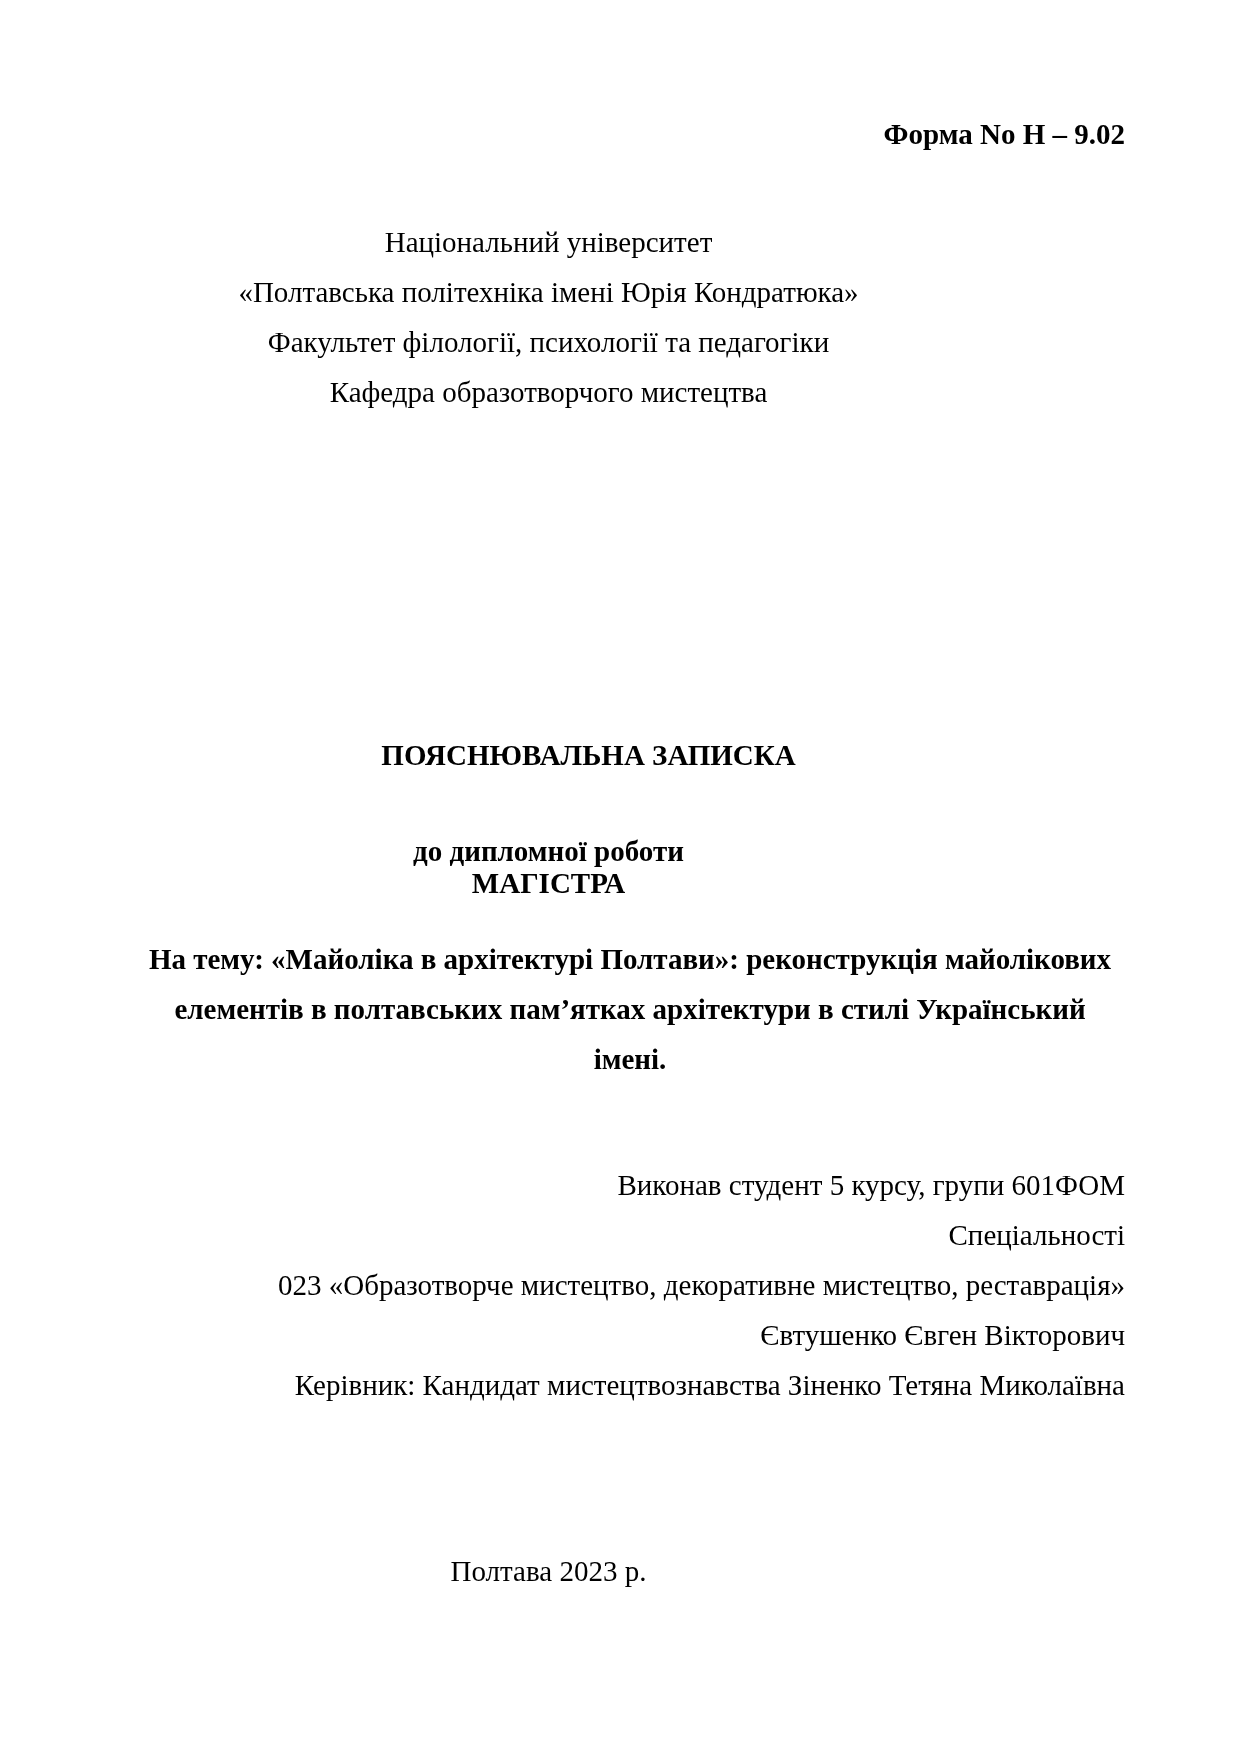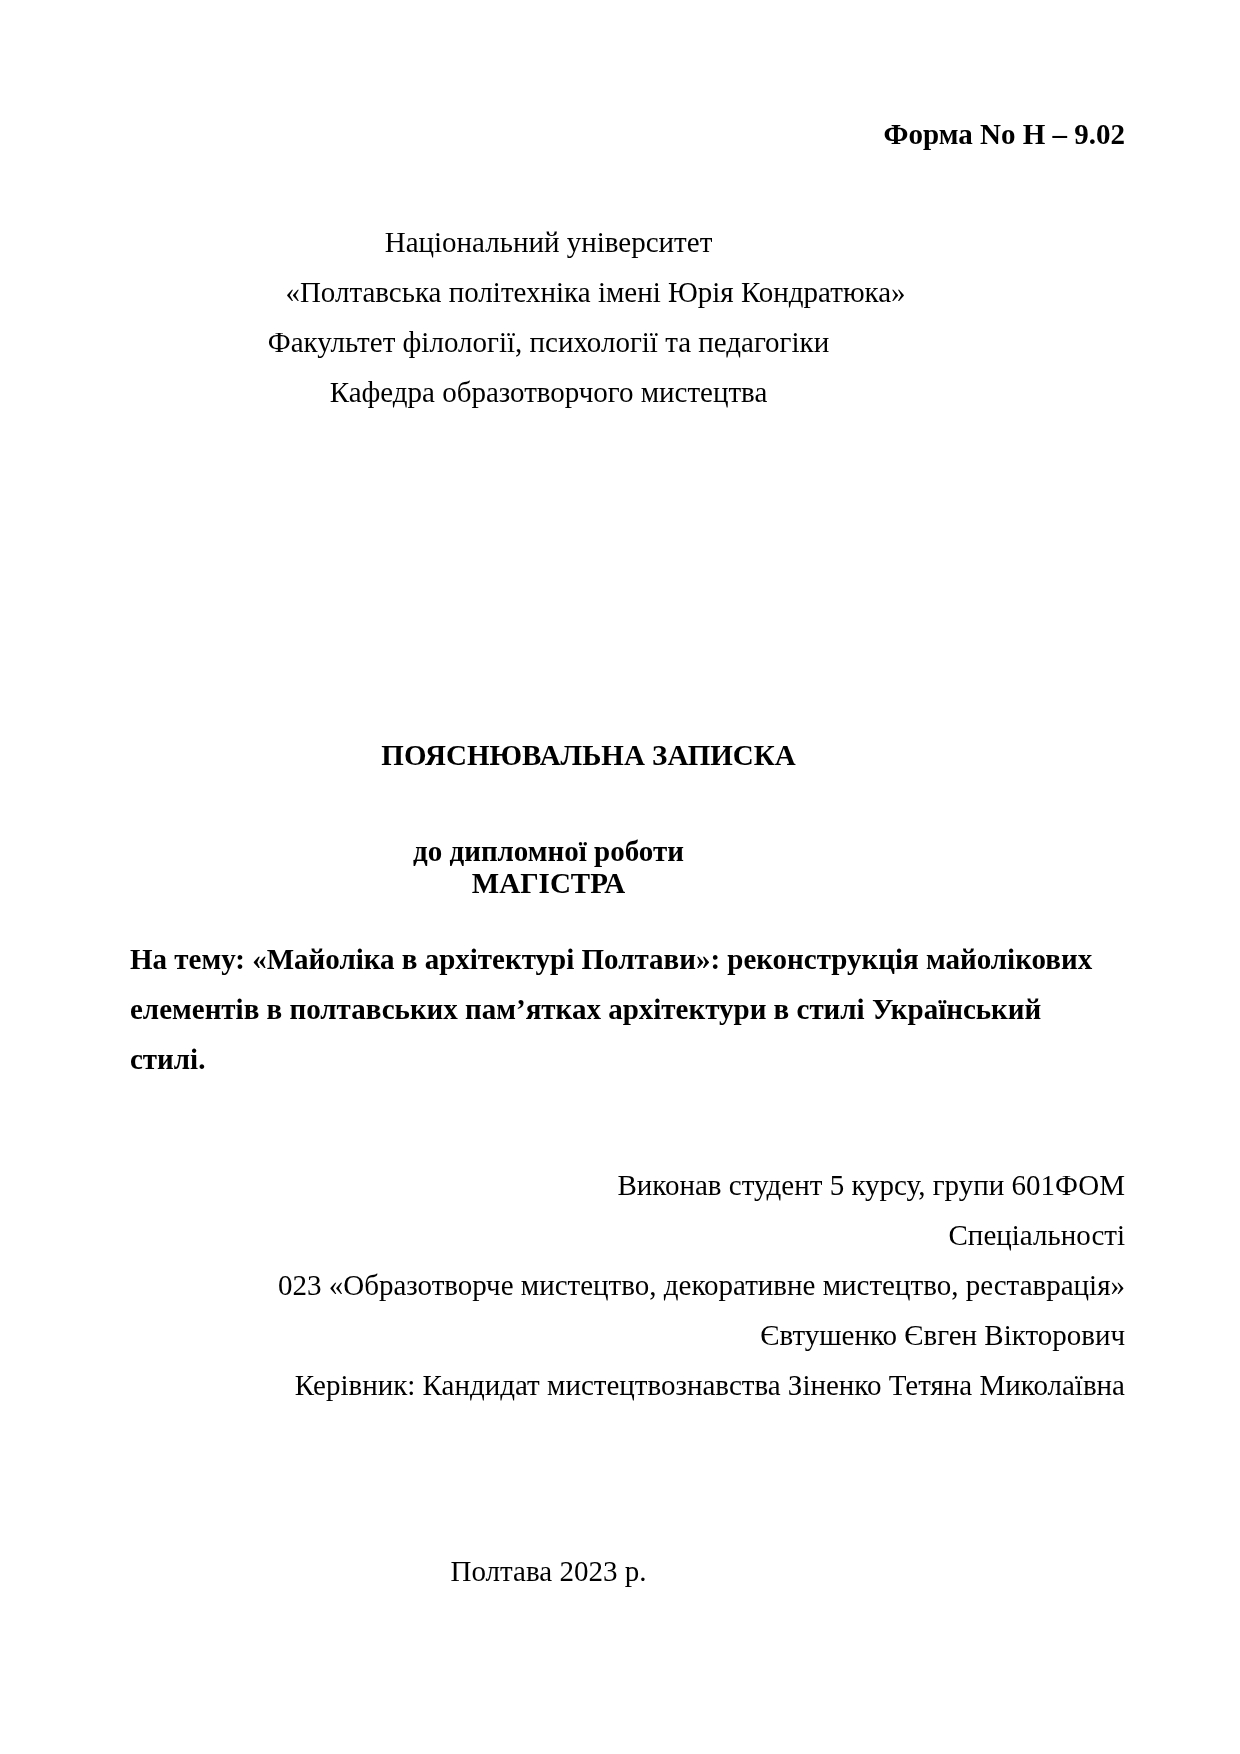--- a/index.html
+++ b/index.html
@@ -1,47 +1,47 @@
 <!DOCTYPE html>
 <html><head>
   <meta charset="utf-8">
   <style>
     html, body { margin: 0; padding: 0; background: #ffffff; }
     body { width: 1240px; height: 1754px; position: relative; overflow: hidden;
       font-family: "Liberation Serif", "DejaVu Serif", serif; color: #000000; }
     .line { position: absolute; white-space: nowrap; font-size: 29px; line-height: 34px; }
     .center { left: 0; width: 1097px; text-align: center; }
-    .center-narrow { left: 130px; width: 1000px; }
+    .center-narrow { left: 130px; width: 1000px; text-align: center; }
     .right { right: 115px; text-align: left; }
     .bold { font-weight: bold; }
   </style>
 </head>
 <body>
 
 <div>
 
   <div class="line right bold" style="top:117px;">Форма No Н – 9.02</div>
 
   <div>
     <div class="line center" style="top:225px;">Національний університет</div>
-    <div class="line center" style="top:275px;padding-left:47px;">«Полтавська політехніка імені Юрія Кондратюка»</div>
+    <div class="line center" style="top:275px;">«Полтавська політехніка імені Юрія Кондратюка»</div>
     <div class="line center" style="top:325px;">Факультет філології, психології та педагогіки</div>
     <div class="line center" style="top:375px;">Кафедра образотворчого мистецтва</div>
   </div>
 
   <div>
     <div class="line center bold" style="top:738px;margin-left:40px;">ПОЯСНЮВАЛЬНА ЗАПИСКА</div>
     <div class="line center bold" style="top:788px;margin-top:46px;">до дипломної роботи</div>
     <div class="line center bold" style="top:866px;">МАГІСТРА</div>
   </div>
 
   <div>
     <div class="line center-narrow bold" style="top:942px;">На тему: «Майоліка в архітектурі Полтави»: реконструкція майолікових</div>
     <div class="line center-narrow bold" style="top:992px;">елементів в полтавських пам’ятках архітектури в стилі Український</div>
-    <div class="line center-narrow bold" style="top:1042px;">стилі.</div>
+    <div class="line center-narrow bold" style="top:1042px;">імені.</div>
   </div>
 
   <div>
     <div class="line right" style="top:1168px;">Виконав студент 5 курсу, групи 601ФОМ</div>
     <div class="line right" style="top:1218px;">Спеціальності</div>
     <div class="line right" style="top:1268px;">023 «Образотворче мистецтво, декоративне мистецтво, реставрація»</div>
     <div class="line right" style="top:1318px;">Євтушенко Євген Вікторович</div>
     <div class="line right" style="top:1368px;">Керівник: Кандидат мистецтвознавства Зіненко Тетяна Миколаївна</div>
   </div>
 

